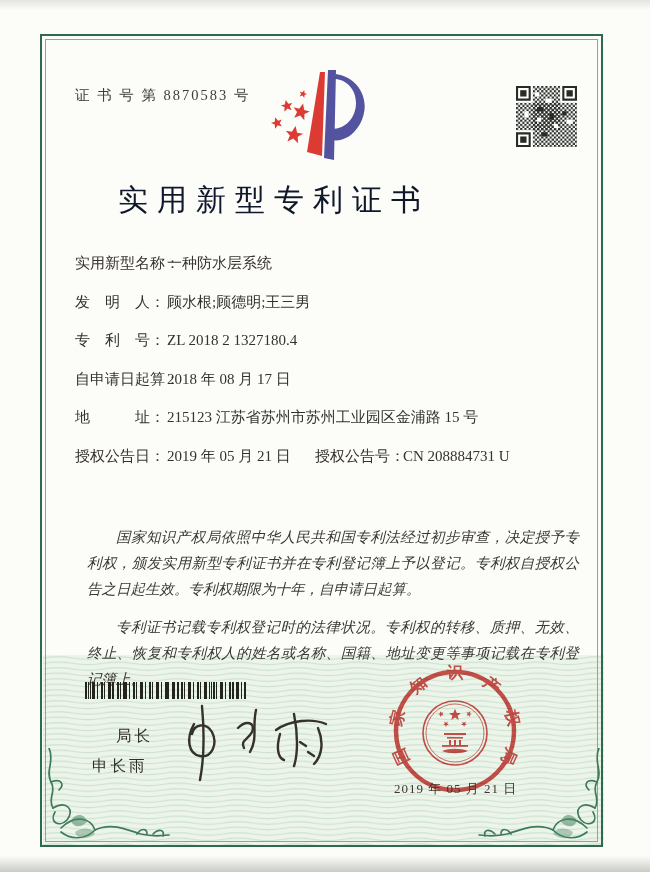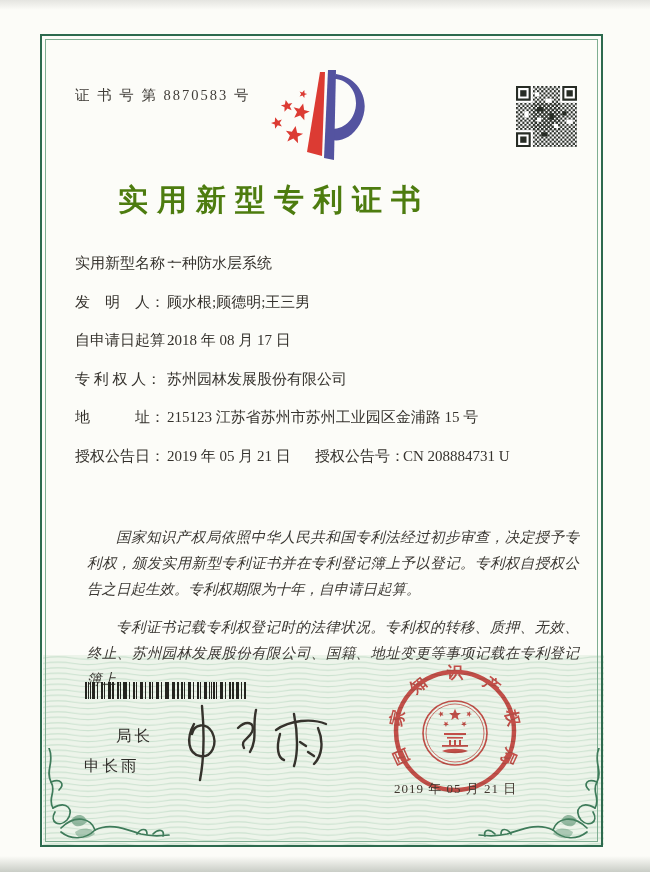--- a/index.html
+++ b/index.html
@@ -17,41 +17,41 @@
         border:2px solid #2d6a4e;box-sizing:border-box;}
   .frame-inner{position:absolute;left:3px;top:3px;right:3px;bottom:3px;
         border:1px solid #7fae92;}
   
   .waves{position:absolute;left:43px;top:655px;width:561px;height:190px;}
   
   .cert-no{position:absolute;left:75px;top:86px;font-size:14.5px;letter-spacing:2px;color:#403d38;}
   .logo{position:absolute;left:258px;top:66px;width:112px;height:100px;}
   .qr{position:absolute;left:516px;top:86px;width:61px;height:61px;}
   .title{position:absolute;left:40px;top:180px;width:468px;text-align:center;
-        font-size:30px;font-weight:bold;letter-spacing:9px;color:#4d7c0f;}
+        font-size:30px;font-weight:normal;letter-spacing:9px;color:#0f172a;}
   
   .fields{position:absolute;left:75px;top:254px;width:520px;font-size:15px;}
   .f-row{height:23px;margin-bottom:15.5px;position:relative;}
   .f-label{display:inline-block;width:92px;white-space:pre;color:#35322d;}
   .f-value{color:#35322d;}
   .grant-no-pair{position:absolute;left:240px;top:0;}
   
   .paras{position:absolute;left:75px;top:512px;width:516px;font-size:14.5px;
         line-height:26px;font-style:italic;color:#3a3732;text-align:justify;}
   .paras p{margin:12px;text-indent:2em;}
   
   .barcode{position:absolute;left:85px;top:682px;width:161px;height:17px;
      background-image:
        repeating-linear-gradient(90deg,#24241f 0 2px,transparent 2px 3px,#24241f 3px 4px,
           transparent 4px 7px,#24241f 7px 10px,transparent 10px 12px,#24241f 12px 13px,transparent 13px 16px),
        repeating-linear-gradient(90deg,transparent 0 5px,#24241f 5px 6px,transparent 6px 11px);}
   
   .signer-title{position:absolute;left:84px;top:726px;font-size:15.5px;letter-spacing:3px;
         font-family:"Liberation Sans","DejaVu Sans",sans-serif;color:#2f2d29;margin-left:32px;}
-  .signer-name{position:absolute;left:84px;top:756px;font-size:15.5px;letter-spacing:3px;
+  .signer-name{position:absolute;left:92px;top:756px;font-size:15.5px;letter-spacing:3px;
         font-family:"Liberation Sans","DejaVu Sans",sans-serif;color:#2f2d29;}
   .signature{position:absolute;left:172px;top:694px;width:180px;height:96px;}
   
   .seal{position:absolute;left:380px;top:656px;width:150px;height:150px;mix-blend-mode:multiply;}
   .seal-date{position:absolute;left:394px;top:780px;width:140px;font-size:13px;
         letter-spacing:1px;color:#41372f;}
   
   .orn-left{position:absolute;left:41px;top:748px;width:130px;height:100px;}
   .orn-right{position:absolute;left:477px;top:748px;width:130px;height:100px;transform:scaleX(-1);}
   
@@ -158,39 +158,39 @@
   <div class="title">实用新型专利证书</div>
 
   <div class="fields">
     <div class="f-row">
       <span class="f-label">实用新型名称：</span><span class="f-value">一种防水层系统</span>
     </div>
     <div class="f-row">
       <span class="f-label">发　明　人：</span><span class="f-value">顾水根;顾德明;王三男</span>
     </div>
     <div class="f-row">
+      <span class="f-label">专　利　号：</span><span class="f-value">ZL 2018 2 1327180.4</span>
+    </div>
+    <div class="f-row">
       <span class="f-label">自申请日起算：</span><span class="f-value">2018 年 08 月 17 日</span>
-    </div>
-    <div class="f-row">
-      <span class="f-label">专 利 权 人：</span><span class="f-value">苏州园林发展股份有限公司</span>
     </div>
     <div class="f-row">
       <span class="f-label">地　　　址：</span><span class="f-value">215123 江苏省苏州市苏州工业园区金浦路 15 号</span>
     </div>
     <div class="f-row">
       <span class="f-label">授权公告日：</span><span class="f-value">2019 年 05 月 21 日</span>
       <span class="grant-no-pair">
         <span class="f-label" style="width:88px">授权公告号：</span><span class="f-value">CN 208884731 U</span>
       </span>
     </div>
   </div>
 
   <div class="paras">
     <p>国家知识产权局依照中华人民共和国专利法经过初步审查，决定授予专利权，颁发实用新型专利证书并在专利登记簿上予以登记。专利权自授权公告之日起生效。专利权期限为十年，自申请日起算。</p>
-    <p>专利证书记载专利权登记时的法律状况。专利权的转移、质押、无效、终止、苏州园林发展股份有限公司、国籍、地址变更等事项记载在专利登记簿上。</p>
+    <p>专利证书记载专利权登记时的法律状况。专利权的转移、质押、无效、终止、恢复和专利权人的姓名或名称、国籍、地址变更等事项记载在专利登记簿上。</p>
   </div>
 
   <div class="barcode"></div>
 
   <div class="signer-title">局长</div>
   <div class="signer-name">申长雨</div>
 
   <svg class="signature" viewBox="0 0 180 96" xmlns="http://www.w3.org/2000/svg">
     <g fill="none" stroke="#35322c" stroke-width="2.4" stroke-linecap="round">
       <path d="M22 30 C14 44,16 60,28 62 C40 64,46 50,40 38 C34 28,22 30,20 40"></path>

